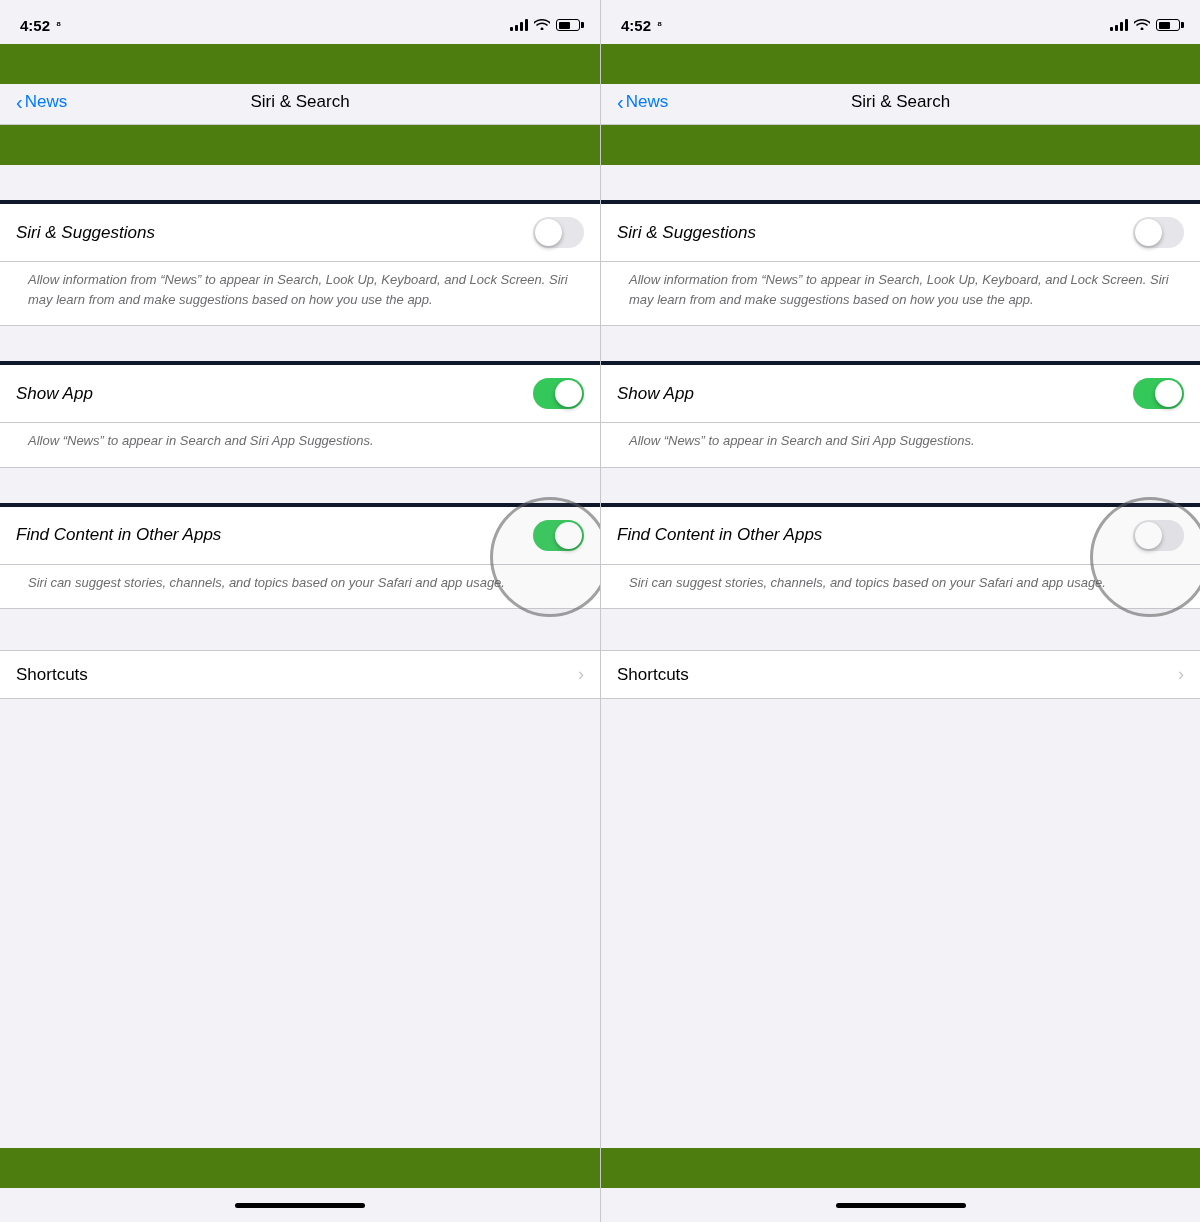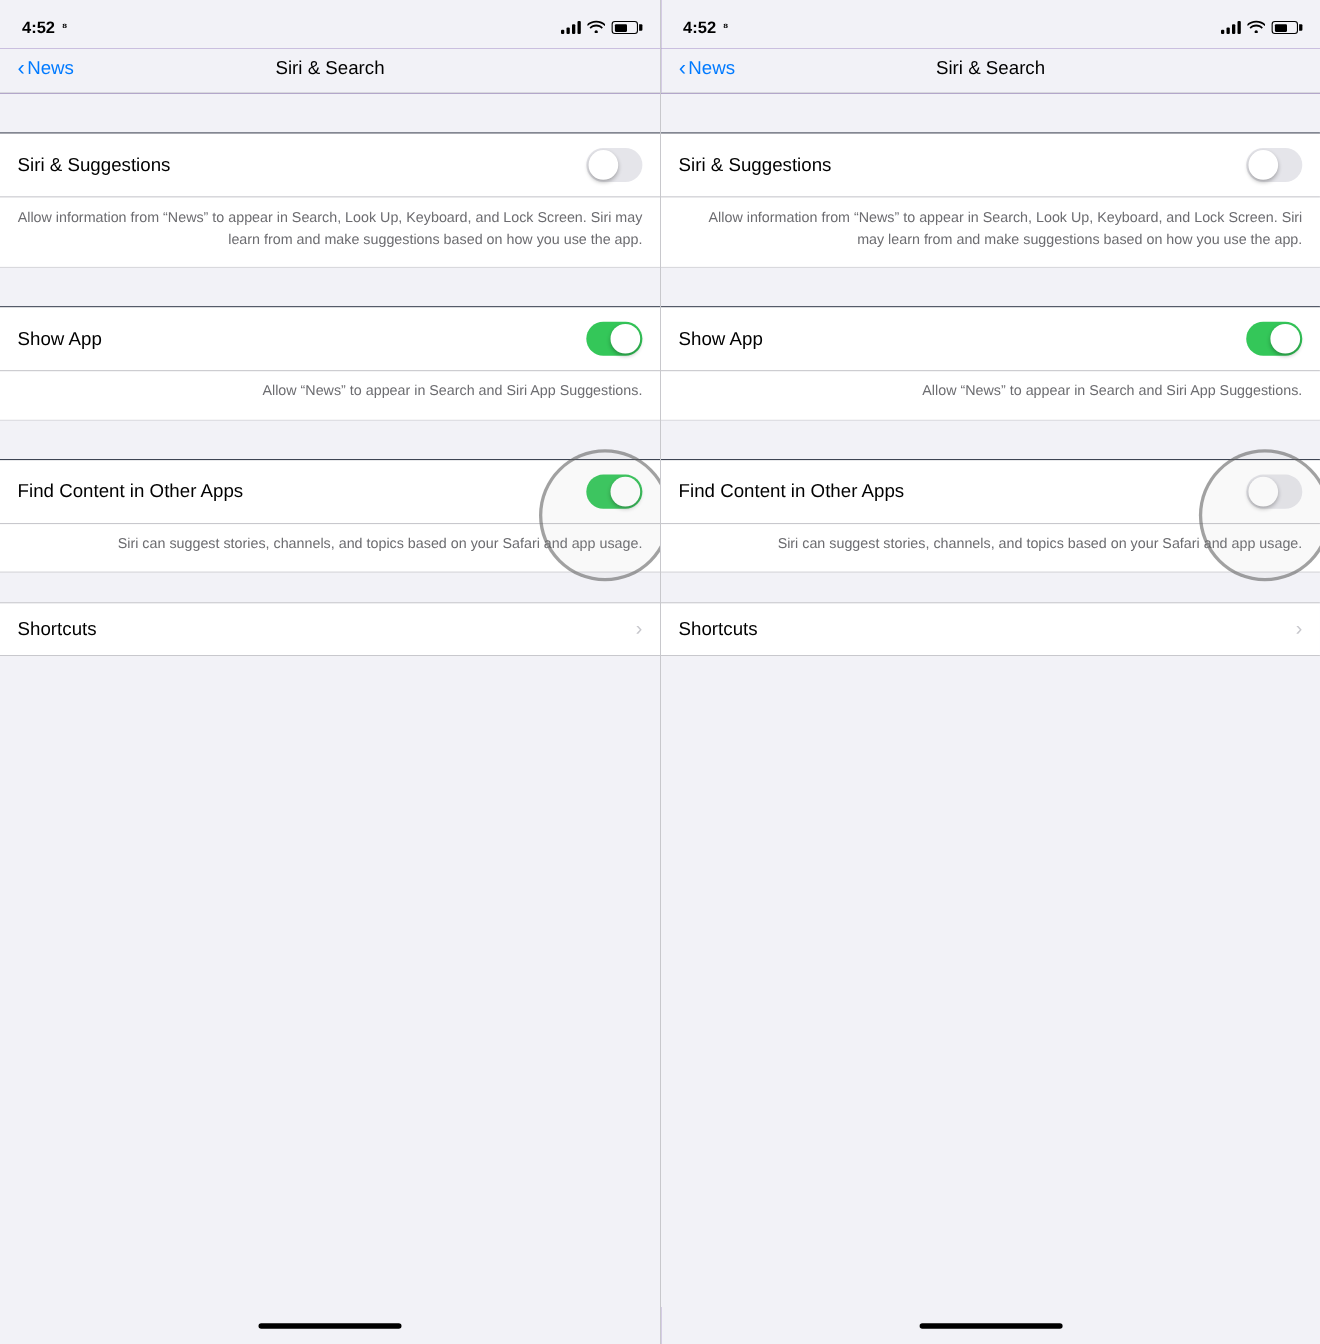--- a/index.html
+++ b/index.html
@@ -6,25 +6,26 @@
     body {
       display: flex;
       width: 1200px;
       height: 1222px;
       background: #e5e5ea;
       font-family: -apple-system, 'SF Pro Text', 'Helvetica Neue', sans-serif;
     }
     .phone-screen {
       width: 600px;
       height: 1222px;
-      background: #4c1d95;
+      background: #4d7c0f;
       display: flex;
       flex-direction: column;
       position: relative;
       overflow: hidden;
+      gap: 40px;
     }
     .phone-screen + .phone-screen {
       border-left: 1px solid #c8c8cc;
     }
 
     
     .status-bar {
       display: flex;
       justify-content: space-between;
       align-items: center;
@@ -130,44 +131,44 @@
       background: #f2f2f7;
     }
 
     .section-spacer {
       height: 35px;
       background: #f2f2f7;
     }
 
     .settings-group {
       background: #fff;
-      border-top: 1px solid #0f172a;
+      border-top: 4px solid #0f172a;
       border-bottom: 1px solid #c8c8cd;
       margin-bottom: 0;
+      font-style: italic;
     }
 
     .settings-row {
       display: flex;
       align-items: center;
       justify-content: space-between;
       padding: 13px 16px;
       background: #fff;
       min-height: 50px;
     }
 
     .row-label {
       font-size: 17px;
       color: #000;
     }
 
     .description-row {
-      padding: 8px 16px 16px;
+      padding: 8px 28px 16px;
       background: #fff;
       border-top: 1px solid #c8c8cd;
-      text-align: right;
     }
     .description-text {
       font-size: 13px;
       color: #6c6c70;
       line-height: 1.5;
     }
 
     
     .toggle {
       width: 51px;
@@ -203,21 +204,21 @@
 
     
     .shortcuts-row {
       display: flex;
       align-items: center;
       justify-content: space-between;
       padding: 13px 16px;
       background: #fff;
       border-top: 1px solid #c8c8cd;
       border-bottom: 1px solid #c8c8cd;
-      margin-top: 27px;
+      margin-top: 41px;
     }
     .chevron-right {
       color: #c7c7cc;
       font-size: 18px;
     }
 
     
     .home-indicator {
       height: 34px;
       display: flex;

